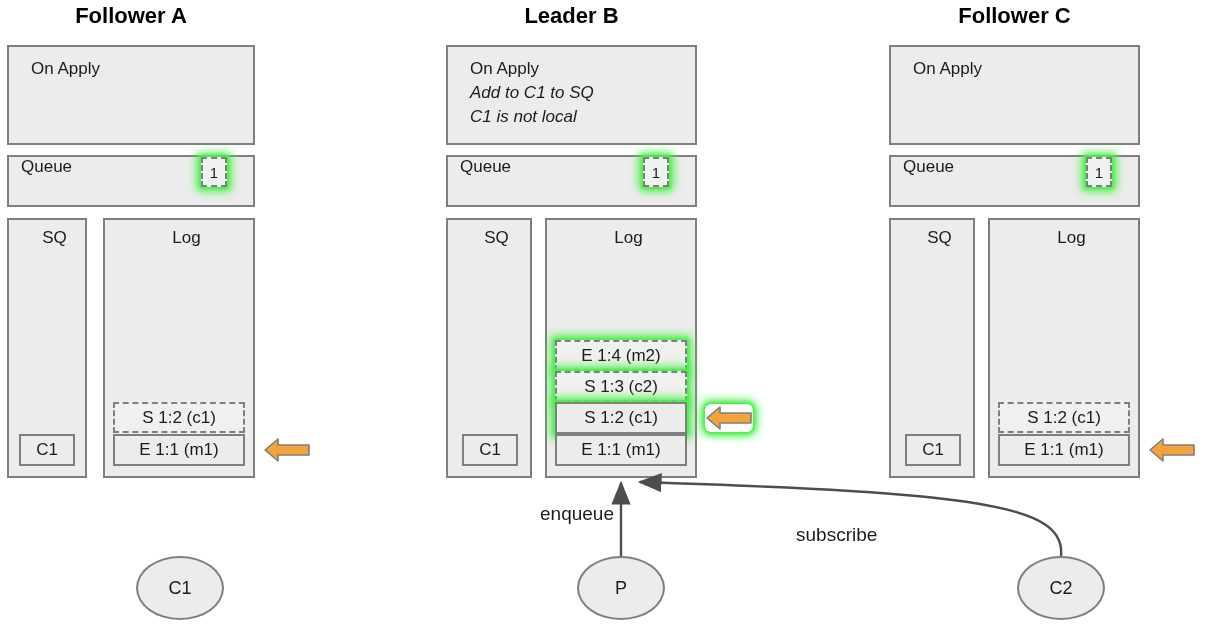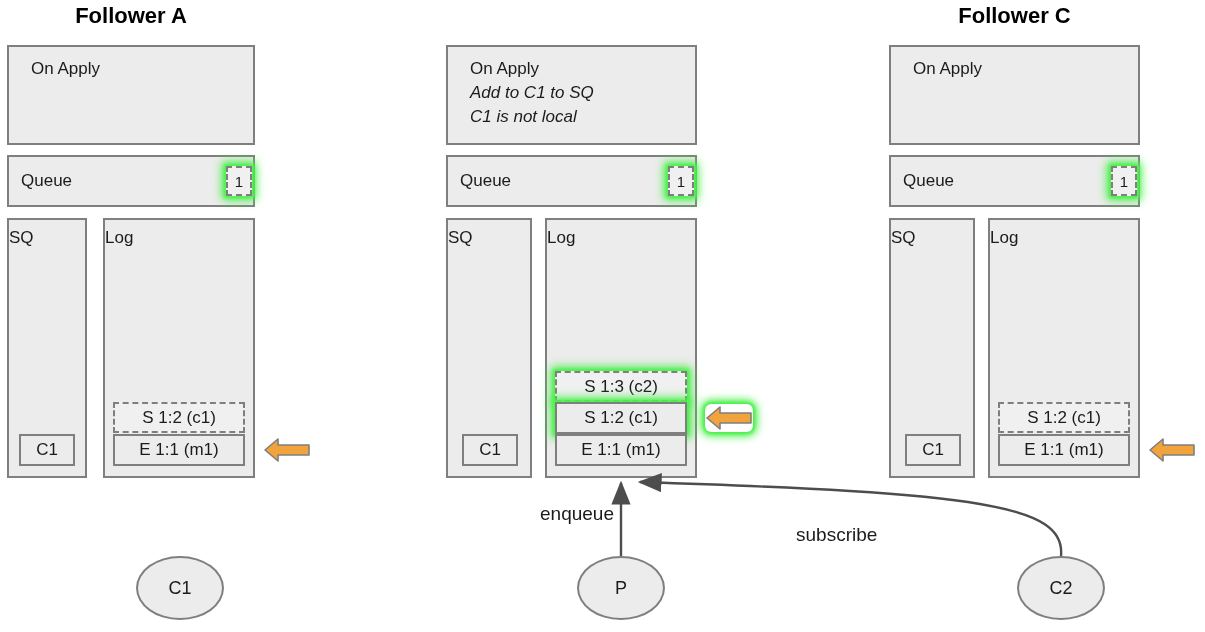--- a/index.html
+++ b/index.html
@@ -49,22 +49,21 @@
     line-height: 24px;
     color: #1b1b1b;
     white-space: nowrap;
   }
   .onapply .line.italic {
     font-style: italic;
   }
 
   .queue {
     display: flex;
-    align-items: center;
-    padding: 0 1px 0 12px;
+    padding: 0 26px 0 12px;
   }
   .queue .qlabel {
     font-size: 17px;
     color: #1b1b1b;
     flex: 1 1 auto;
   }
   .badge {
     width: 26px;
     height: 30px;
     background: #f0f0f0;
@@ -80,22 +79,23 @@
   .glow {
     box-shadow: 0 0 9px 4px #44ee44, 0 0 3px 2px #66ff66;
   }
 
   .colbox {
     
   }
   .colbox .coltitle {
     position: absolute;
     top: 8px;
-    left: 0;
+    left: 15px;
     right: 0;
+    text-align: center;
     font-size: 17px;
     color: #1b1b1b;
   }
 
   
   .entry {
     position: absolute;
     background: #ececec;
     box-sizing: border-box;
     border: 2px solid #7f7f7f;
@@ -147,20 +147,21 @@
     height: 632px;
     pointer-events: none;
   }
 </style>
 </head>
 <body>
 
 <div class="stage">
 
   <div class="node-title" style="left:7px; top:3px; width:248px;">Follower A</div>
+  <div class="node-title" style="left:446px; top:3px; width:251px;">Leader B</div>
   <div class="node-title" style="left:889px; top:3px; width:251px;">Follower C</div>
 
   <div class="box onapply" style="left:7px; top:45px; width:248px; height:100px;">
     <div class="line">On Apply</div>
   </div>
 
   <div class="box queue" style="left:7px; top:155px; width:248px; height:52px;">
     <div class="qlabel">Queue</div>
     <div class="badge glow">1</div>
   </div>
@@ -194,20 +195,21 @@
   </div>
 
   <div class="box colbox" style="left:446px; top:218px; width:86px; height:260px;">
     <div class="coltitle">SQ</div>
   </div>
   <div class="entry" style="left:462px; top:434px; width:56px; height:32px;">C1</div>
 
   <div class="box colbox" style="left:545px; top:218px; width:152px; height:260px;">
     <div class="coltitle">Log</div>
   </div>
+  <div class="entry dashed glow" style="left:555px; top:340px; width:132px; height:31px;">E 1:4 (m2)</div>
   <div class="entry dashed glow" style="left:555px; top:371px; width:132px; height:31px;">S 1:3 (c2)</div>
   <div class="entry glow" style="left:555px; top:402px; width:132px; height:32px;">S 1:2 (c1)</div>
   <div class="entry" style="left:555px; top:434px; width:132px; height:32px;">E 1:1 (m1)</div>
 
   <div class="orange-arrow glow" style="left:705px; top:404px; border-radius:6px;">
     <svg width="48" height="28" viewBox="0 0 48 28">
       <polygon points="2,14 15,3 15,9 46,9 46,19 15,19 15,25" fill="#f2a33c" stroke="#7f7f7f" stroke-width="1.6" stroke-linejoin="round"></polygon>
     </svg>
   </div>
 

